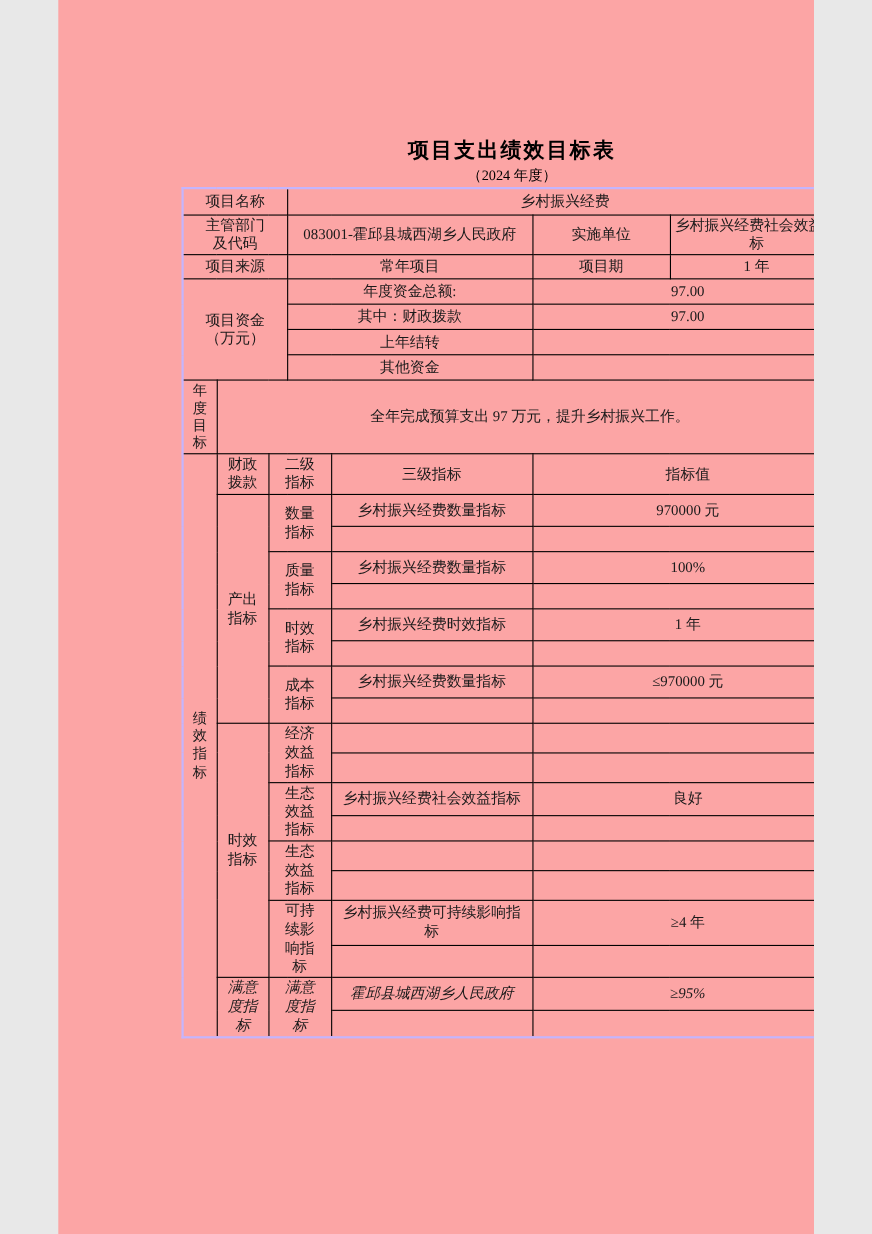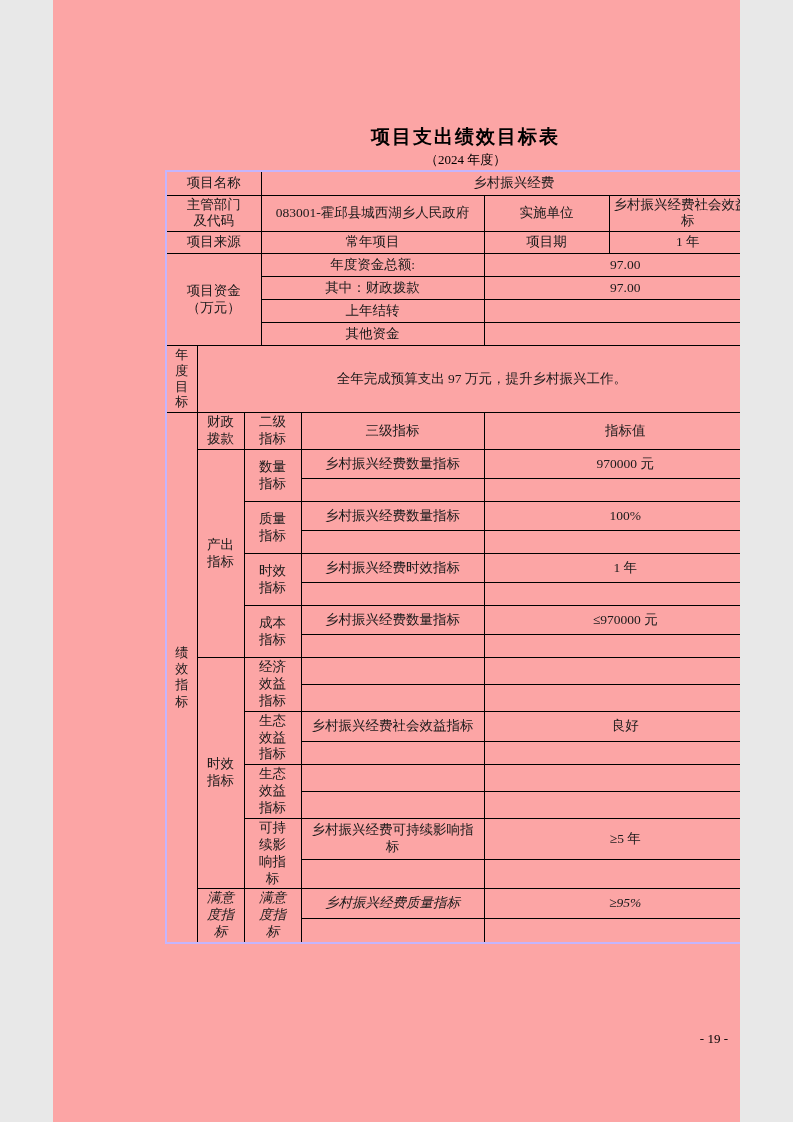--- a/index.html
+++ b/index.html
@@ -223,34 +223,33 @@
       <td colspan="2"></td>
     </tr>
     <tr class="r-e">
       <td></td>
       <td colspan="2"></td>
     </tr>
 
     <tr class="r-sus">
       <td colspan="2" rowspan="2" class="lvl2"><span class="wrapbox">可持续影响指标</span></td>
       <td>乡村振兴经费可持续影响指标</td>
-      <td colspan="2">≥5 年</td>
+      <td colspan="2">≥4 年</td>
     </tr>
     <tr class="r-sus-e">
       <td></td>
       <td colspan="2"></td>
     </tr>
 
     <tr class="r-sat">
       <td rowspan="2" class="lvl1"><span class="wrapbox">满意度指标</span></td>
       <td colspan="2" rowspan="2" class="lvl2"><span class="wrapbox">满意度指标</span></td>
-      <td>乡村振兴经费质量指标</td>
+      <td>霍邱县城西湖乡人民政府</td>
       <td colspan="2">≥95%</td>
     </tr>
     <tr class="r-sat-e">
       <td></td>
       <td colspan="2"></td>
     </tr>
   </tbody>
     </table>
 
-  <div class="page-number">- 19 -</div>
 </div>
 
 </body></html>

